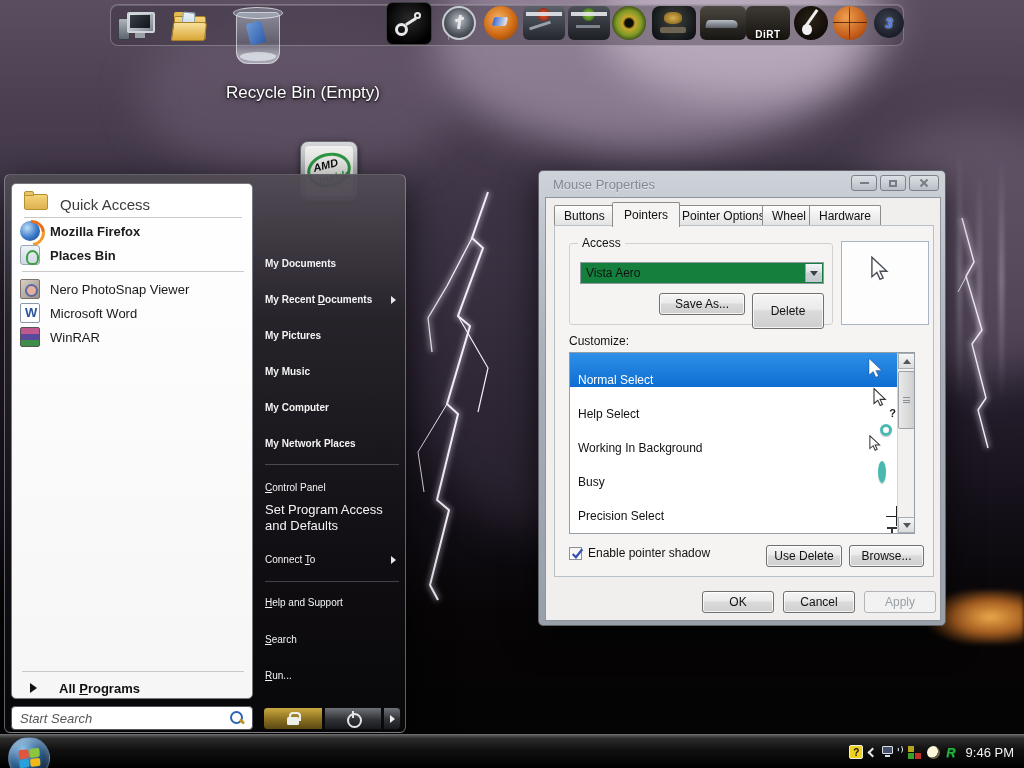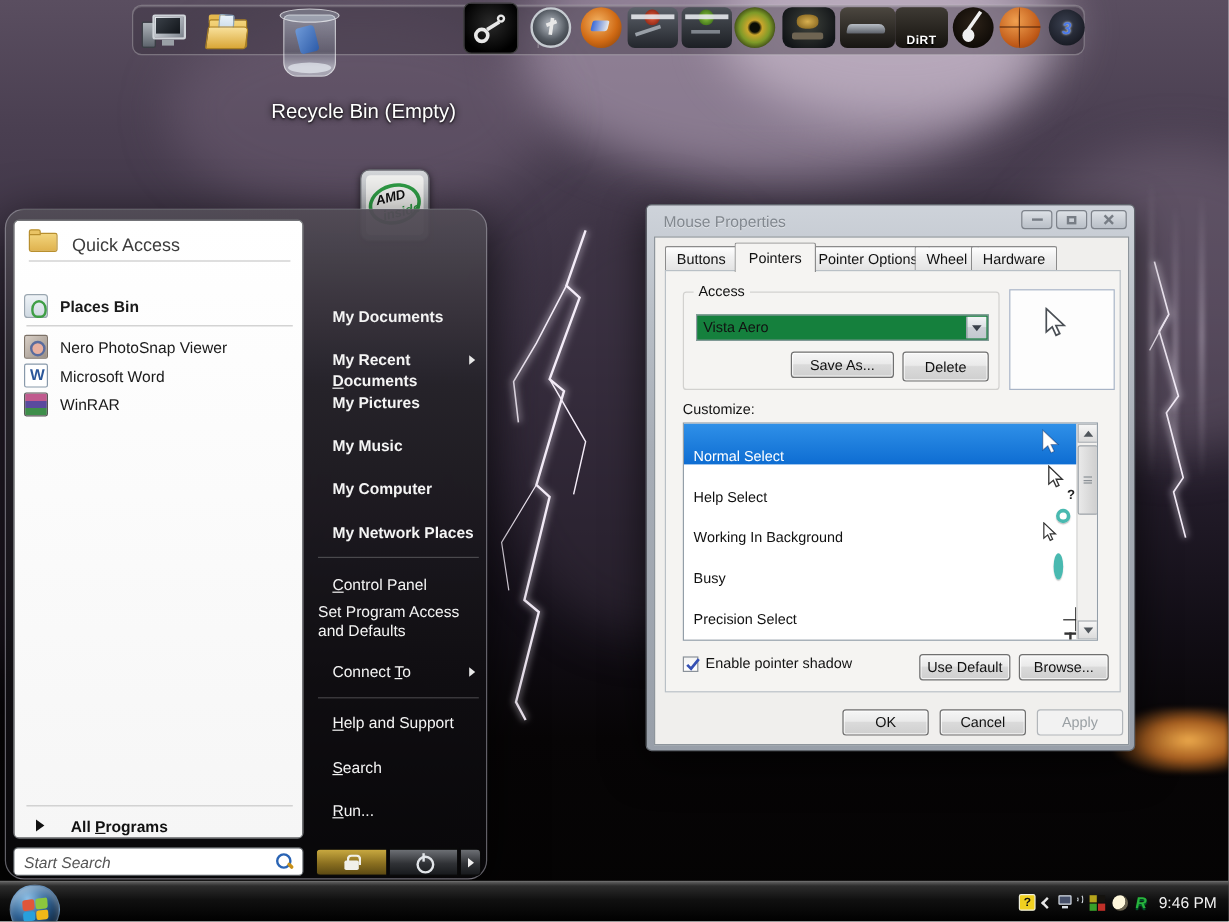--- a/index.html
+++ b/index.html
@@ -85,21 +85,21 @@
 #sthumb{position:absolute;left:0;top:18px;width:17px;height:58px;border:1px solid #9aa0a6;border-radius:2px;
   background:linear-gradient(90deg,#e9e9e9,#cfcfcf);display:flex;align-items:center;justify-content:center;flex-direction:column;gap:1.5px}
 #sthumb i{display:block;width:7px;height:1px;background:#8a9096}
 #chk{position:absolute;left:14px;top:321px;width:13px;height:13px;background:linear-gradient(180deg,#f4f4f4,#fff);
   border:1px solid #8a9199}
 #chk svg{position:absolute;left:0;top:-2px}
 #chk-label{position:absolute;left:33px;top:320px;font-size:12px;color:#111}
 .q-badge{position:absolute;font-size:11px;font-weight:bold;color:#222}
 
 
-#startmenu{position:absolute;left:4px;top:174px;width:402px;height:559px;border-radius:16px;
+#startmenu{position:absolute;left:4px;top:174px;width:402px;height:559px;border-radius:6px;
   background:linear-gradient(180deg,rgba(82,76,86,.96),rgba(38,35,42,.97) 26%,rgba(16,14,18,.97) 70%,rgba(8,7,9,.98));
   border:1px solid rgba(170,168,178,.55);box-shadow:0 12px 44px rgba(0,0,0,.75)}
 #sm-white{position:absolute;left:6px;top:8px;width:242px;height:516px;border-radius:5px;
   background:linear-gradient(180deg,#ffffff,#f6f6f6);border:1px solid #77797c}
 #qa-title{position:absolute;left:48px;top:12px;font-size:15px;color:#3c3c3c}
 .qa-folder{position:absolute;left:12px;top:8px;width:26px;height:20px}
 .qa-folder .back{position:absolute;left:0;top:2px;width:24px;height:16px;background:linear-gradient(180deg,#f2d47c,#dfb24e);border:1px solid #b88f2e;border-radius:2px}
 .qa-folder .tabb{position:absolute;left:0;top:-1px;width:10px;height:5px;background:#e9c364;border:1px solid #b88f2e;border-radius:2px 2px 0 0}
 .sm-hr{position:absolute;height:1px;background:#c9c9c9}
 .sm-item{position:absolute;left:4px;width:232px;height:24px;display:flex;align-items:center;font-size:13px;color:#1a1a1a}
@@ -119,21 +119,21 @@
 #all-programs{position:absolute;left:4px;top:493px;width:232px;height:22px;display:flex;align-items:center}
 #ap-arrow{width:0;height:0;border-top:5px solid transparent;border-bottom:5px solid transparent;border-left:7px solid #111;margin-left:14px}
 #ap-label{margin-left:22px;font-size:13px;font-weight:bold;color:#111}
 #sm-search{position:absolute;left:6px;top:531px;width:242px;height:24px;background:#fff;border:1px solid #55595e;border-radius:4px}
 #sm-search input{position:absolute;left:0;top:0;width:100%;height:100%;border:none;outline:none;background:transparent;
   font-family:"Liberation Sans",sans-serif;font-size:13px;font-style:italic;color:#333;padding-left:8px}
 #sm-search input::placeholder{color:#555;font-style:italic}
 .mag{position:absolute;right:7px;top:4px;width:15px;height:15px}
 .mag:before{content:"";position:absolute;left:0;top:0;width:9px;height:9px;border:2.5px solid #2a64b4;border-radius:50%}
 .mag:after{content:"";position:absolute;left:9px;top:9px;width:6px;height:3px;background:#c89018;border-radius:2px;transform:rotate(45deg)}
-.place{position:absolute;left:272px;width:134px;height:18px;line-height:18px;font-size:13px;color:#f4f4f4}
+.place{position:absolute;left:260px;width:134px;height:18px;line-height:18px;font-size:10px;color:#f4f4f4}
 .place.bold{font-weight:bold}
 .place-block{position:absolute;left:260px;width:136px;font-size:13px;color:#f4f4f4;line-height:16px}
 .sm-hr-dark{position:absolute;left:260px;width:134px;height:1px;background:rgba(255,255,255,.22)}
 .subarrow{position:absolute;left:386px;width:0;height:0;border-top:4px solid transparent;border-bottom:4px solid transparent;border-left:5px solid #e8e8e8}
 #btn-lock{position:absolute;left:258px;top:532px;width:60px;height:23px;border-radius:4px 0 0 4px;
   background:linear-gradient(180deg,#c9a940,#8a6f20 55%,#5c4913);border:1px solid #0a0a0a;display:flex;align-items:center;justify-content:center}
 .padlock{position:relative;width:12px;height:13px}
 .padlock:before{content:"";position:absolute;left:2px;top:0;width:8px;height:7px;border:2px solid #f0f0ea;border-bottom:none;border-radius:4px 4px 0 0}
 .padlock:after{content:"";position:absolute;left:0;top:5px;width:12px;height:8px;background:#f0f0ea;border-radius:1.5px}
 #btn-power{position:absolute;left:319px;top:532px;width:58px;height:23px;
@@ -325,21 +325,21 @@
           <div id="grp-scheme-label">Access</div>
           <div id="combo">
             <span id="combo-value">Vista Aero</span>
             <span id="combo-btn">
                 <i class="tri-down"></i>
               </span>
           </div>
           <div class="vbtn" style="left:89px;top:49px;width:86px;height:22px">
               <span>Save As...</span>
             </div>
-          <div class="vbtn" style="left:182px;top:49px;width:72px;height:25px">
+          <div class="vbtn" style="left:182px;top:49px;width:72px;height:36px">
               <span>Delete</span>
             </div>
         </div>
 
         <div id="preview-box">
           <svg width="26" height="26" viewBox="0 0 22 22" style="position:absolute;left:24px;top:14px">
             <path d="M5 1 L5 17.5 L9.2 13.9 L11.9 19.8 L14.5 18.6 L11.8 12.9 L17.6 12.9 Z" fill="#fff" stroke="#4a4f55" stroke-width="1.2"></path>
           </svg>
         </div>
 
@@ -399,21 +399,21 @@
           </div>
         </div>
 
         <div id="chk">
           <svg width="15" height="15" viewBox="0 0 14 14">
             <polyline points="2.5,7.5 5.5,10.5 11.5,3" fill="none" stroke="#3550b4" stroke-width="2.1"></polyline>
           </svg>
         </div>
         <div id="chk-label">Enable pointer shadow</div>
         <div class="vbtn" style="left:211px;top:319px;width:76px;height:22px">
-            <span>Use Default</span>
+            <span>Use Delete</span>
           </div>
         <div class="vbtn" style="left:294px;top:319px;width:75px;height:22px">
             <span>Browse...</span>
           </div>
       </div>
 
       <div class="vbtn" style="left:156px;top:393px;width:72px;height:22px">
           <span>OK</span>
         </div>
       <div class="vbtn" style="left:237px;top:393px;width:72px;height:22px">
@@ -427,20 +427,24 @@
 
   <div id="startmenu">
     <div id="sm-white">
       <span class="qa-folder">
           <span class="back"></span>
           <span class="tabb"></span>
         </span>
       <div id="qa-title">Quick Access</div>
       <div class="sm-hr" style="left:12px;top:33px;width:218px"></div>
 
+      <div class="sm-item bold" style="top:35px">
+        <span class="licon ff"></span>
+        <span class="lbl">Mozilla Firefox</span>
+      </div>
       <div class="sm-item bold" style="top:59px">
         <span class="licon rb-s"></span>
         <span class="lbl">Places Bin</span>
       </div>
       <div class="sm-hr" style="left:10px;top:87px;width:222px"></div>
       <div class="sm-item" style="top:93px">
         <span class="licon nero"></span>
         <span class="lbl">Nero PhotoSnap Viewer</span>
       </div>
       <div class="sm-item" style="top:117px">

